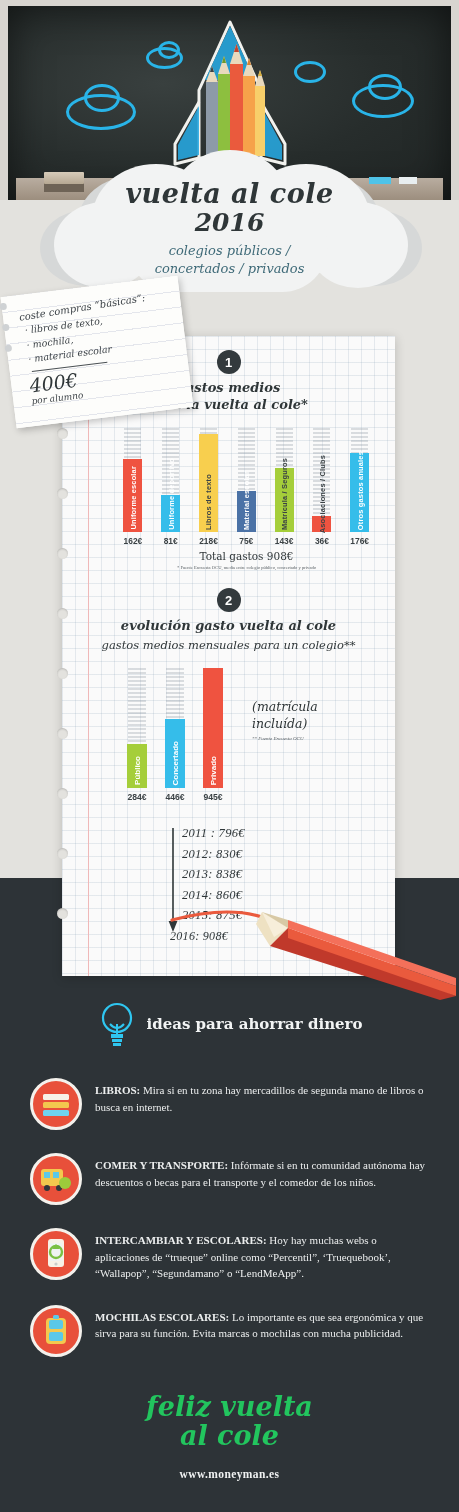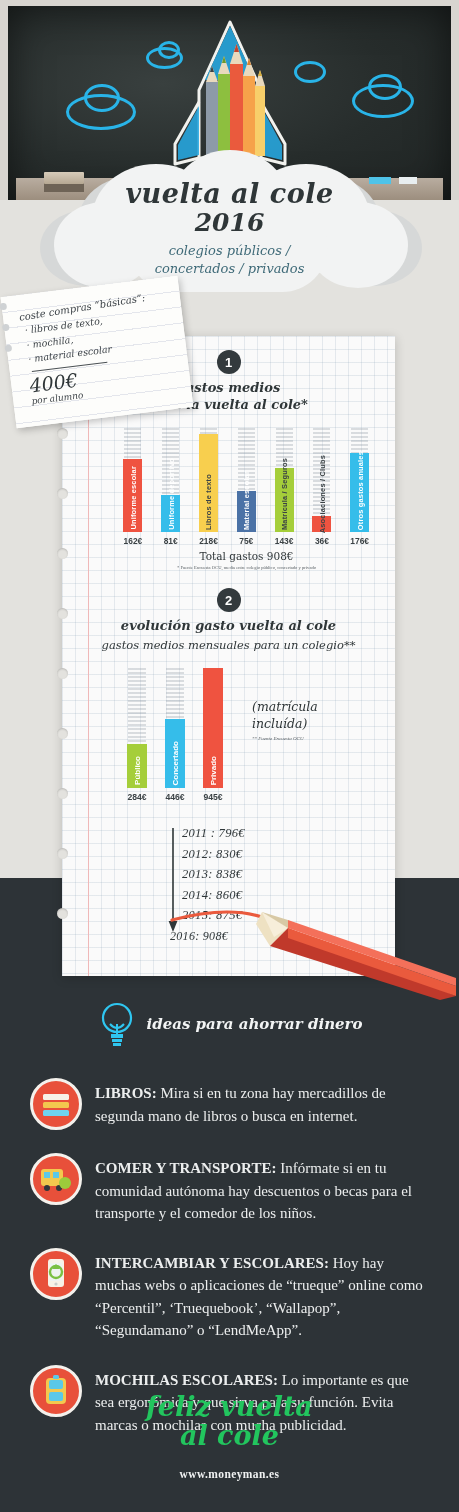--- a/index.html
+++ b/index.html
@@ -142,26 +142,26 @@
   .years { position:absolute; left:120px; top:490px; font-family:Liberation Serif, serif; font-style:italic;
       color:#2f3638; }
   .years div { font-size:12.5px; margin-bottom:5.5px; letter-spacing:.3px;}
   .years div.last { font-size:12px; margin-top:3px; margin-left:-12px;}
   .arrow { position:absolute; left:104px; top:492px; width:14px; height:105px; }
 
   .pencil-wrap { position:absolute; left:170px; top:890px; width:289px; height:110px; z-index:8; }
 
   
   .ideas-head { position:absolute; left:0; top:1000px; width:459px; display:flex; align-items:center; justify-content:center; gap:10px;}
-  .ideas-head .txt { font-family:"DejaVu Serif",serif; font-style:italic; font-weight:bold; font-size:15px; color:#f2f4f4;}
+  .ideas-head .txt { font-family:"DejaVu Serif",serif; font-weight:bold; font-size:15px; color:#f2f4f4;}
   .tips { position:absolute; left:30px; top:1078px; width:400px; }
   .tip { display:flex; gap:13px; margin-bottom:23px; align-items:flex-start; }
   .tipicon { flex:0 0 auto; width:52px; height:52px; border-radius:50%; background:#e8503a;
      border:3px solid #f4f1ec; position:relative; overflow:hidden; }
-  .tiptext { font-family:"Liberation Serif",serif; font-size:15px; color:#eceeee; line-height:1.5; padding-top:4px;}
+  .tiptext { font-family:"Liberation Serif",serif; font-size:11px; color:#eceeee; line-height:1.5; padding-top:4px;}
   .tiptext b { font-weight:bold; }
 
   
   .feliz { position:absolute; left:0; top:1392px; width:459px; text-align:center;
     font-family:"DejaVu Serif",serif; font-style:italic; font-weight:bold; font-size:27px;
     color:#22c55e; line-height:1.08; }
   .site { position:absolute; left:0; top:1468px; width:459px; text-align:center;
     font-family:"Liberation Serif",serif; font-weight:bold; font-size:11.5px; color:#f0f2f2; letter-spacing:.4px;}
 </style>
 </head>

